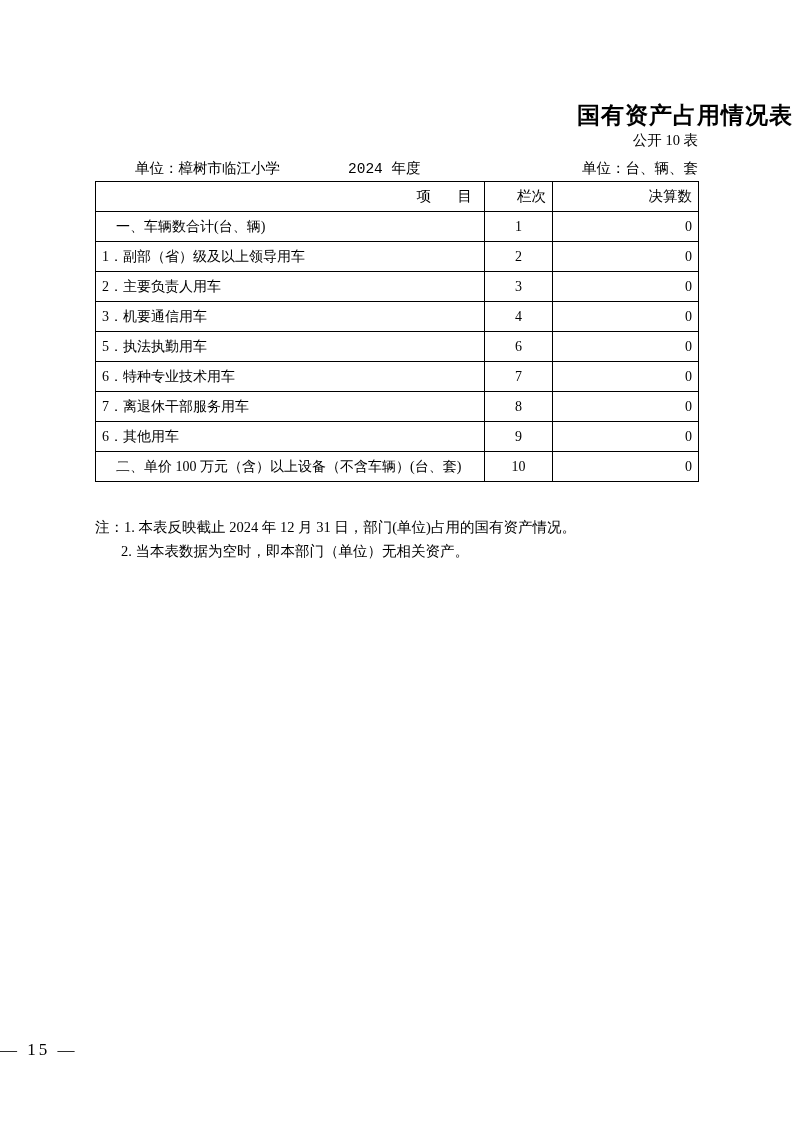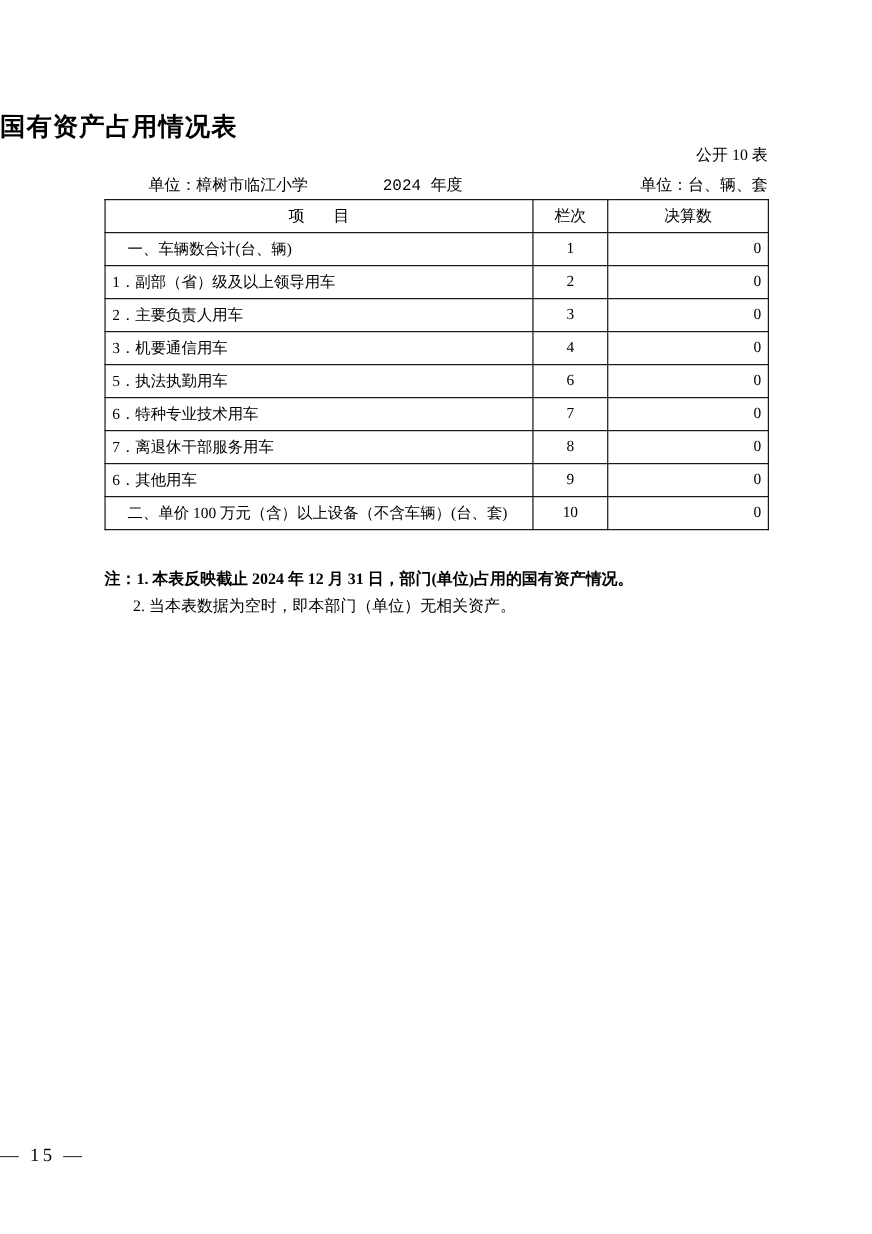--- a/index.html
+++ b/index.html
@@ -14,21 +14,21 @@
     font-family: "Liberation Serif", "DejaVu Serif", serif;
     color: #000000;
   }
   .page {
     position: relative;
     width: 793px;
     height: 1122px;
     box-sizing: border-box;
   }
   .title {
-    text-align: left;
+    text-align: right;
     font-family: "Liberation Sans", "DejaVu Sans", sans-serif;
     font-weight: bold;
     font-size: 23px;
     letter-spacing: 1px;
     margin: 0;
     position: absolute;
     top: 100px;
     left: 0;
     right: 0;
   }
@@ -78,21 +78,21 @@
     height: 29px;
     padding: 0 6px;
     font-weight: normal;
     vertical-align: middle;
   }
   .col-item { width: 389px; }
   .col-no { width: 68px; }
   .col-val { width: 146px; }
 
   .hdr td {
-    text-align: center;
+    text-align: right;
     font-size: 14.5px;
   }
   .hdr .spaced {
     letter-spacing: 6px;
     padding-left: 6px;
   }
   td.item {
     text-align: left;
     padding-left: 32px;
   }
@@ -107,21 +107,21 @@
     padding-right: 8px;
   }
   .notes {
     position: absolute;
     top: 515px;
     left: 95px;
     width: 620px;
     font-size: 14.5px;
     line-height: 24px;
   }
-  .notes .n1 { display: block; font-weight: bold; }
+  .notes .n1 { display: block; }
   .notes .n2 { display: block; padding-left: 26px; }
   .footer {
     position: absolute;
     top: 1040px;
     left: 0;
     right: 0;
     text-align: left;
     font-size: 17px;
     letter-spacing: 3px;
   }

